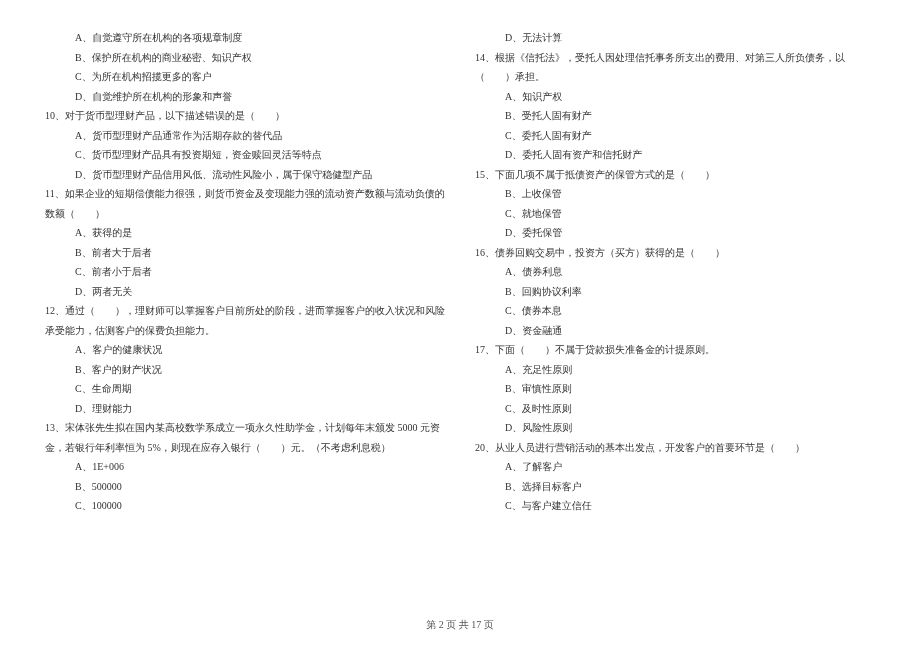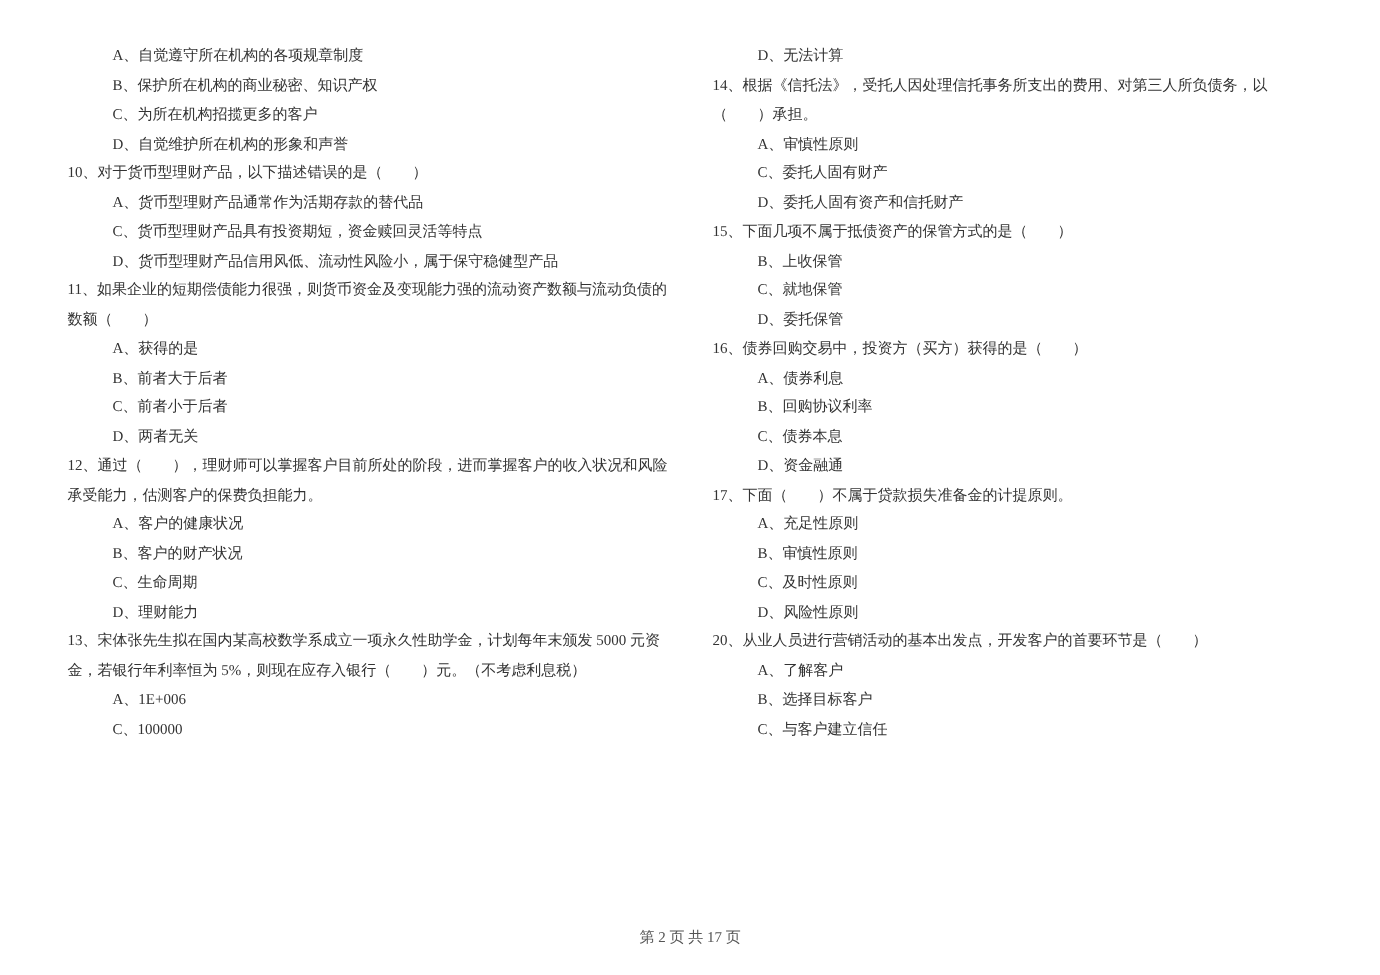--- a/index.html
+++ b/index.html
@@ -64,28 +64,30 @@
     <div class="option">D、两者无关</div>
 
     <div class="question">12、通过（　　），理财师可以掌握客户目前所处的阶段，进而掌握客户的收入状况和风险承受能力，估测客户的保费负担能力。</div>
     <div class="option">A、客户的健康状况</div>
     <div class="option">B、客户的财产状况</div>
     <div class="option">C、生命周期</div>
     <div class="option">D、理财能力</div>
 
     <div class="question">13、宋体张先生拟在国内某高校数学系成立一项永久性助学金，计划每年末颁发 5000 元资金，若银行年利率恒为 5%，则现在应存入银行（　　）元。（不考虑利息税）</div>
     <div class="option">A、1E+006</div>
+    <div class="option">B、500000</div>
     <div class="option">C、100000</div>
   </div>
 
   <div class="column">
     <div class="option">D、无法计算</div>
 
     <div class="question">14、根据《信托法》，受托人因处理信托事务所支出的费用、对第三人所负债务，以（　　）承担。</div>
-    <div class="option">A、审慎性原则</div>
+    <div class="option">A、知识产权</div>
+    <div class="option">B、受托人固有财产</div>
     <div class="option">C、委托人固有财产</div>
     <div class="option">D、委托人固有资产和信托财产</div>
 
     <div class="question">15、下面几项不属于抵债资产的保管方式的是（　　）</div>
     <div class="option">B、上收保管</div>
     <div class="option">C、就地保管</div>
     <div class="option">D、委托保管</div>
 
     <div class="question">16、债券回购交易中，投资方（买方）获得的是（　　）</div>
     <div class="option">A、债券利息</div>

